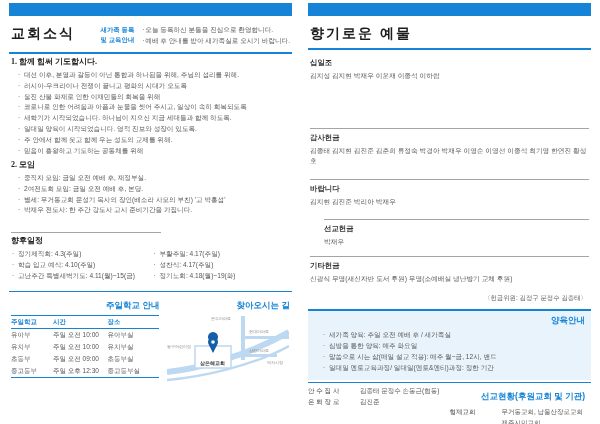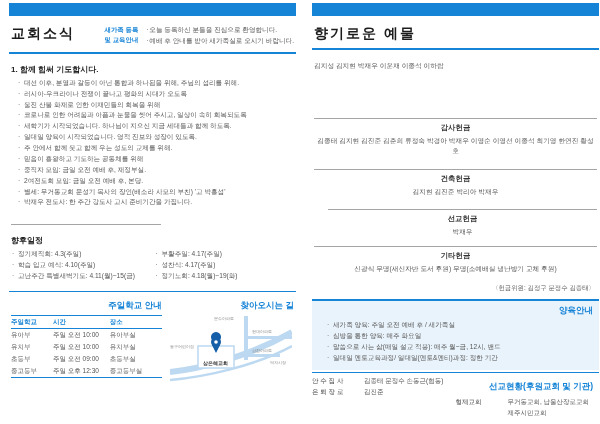--- a/index.html
+++ b/index.html
@@ -10,48 +10,48 @@
     --pin:#155fa8;
     --road:#bcd9f1;
     --rule-gray:#a5a5a5;
   }
   *{box-sizing:border-box;}
   html,body{margin:0;padding:0;}
   body{
     width:600px;height:424px;background:#ffffff;color:var(--body);
     font-family:"Liberation Sans","DejaVu Sans",sans-serif;overflow:hidden;
   }
-  .sheet{display:flex;gap:16px;padding:3px 1px 0 9px;height:424px;}
+  .sheet{display:flex;gap:16px;padding:3px 9px 0 9px;height:424px;}
   .page{flex:1;display:flex;flex-direction:column;min-width:0;}
   .topbar{height:13px;background:var(--accent);flex:none;}
   .header-row{display:flex;align-items:flex-start;margin:9px 2px 5px 2px;}
   .page-title{font-size:14px;font-weight:bold;color:var(--title);letter-spacing:2px;margin:0;}
   .newcomer{margin-left:auto;display:flex;gap:5px;font-size:6.4px;line-height:1.55;}
   .nc-label{color:var(--accent);font-weight:bold;white-space:nowrap;text-align:left;}
   .nc-bullets{color:#555;}
   .nc-bullets .li{padding-left:6px;}
   .rule-blue{height:2px;background:var(--accent);flex:none;}
   .rule-blue.thin{height:1.5px;}
-  .sec-title{font-size:8px;font-weight:bold;color:#222;margin:10px 2px 3px 2px;}
+  .sec-title{font-size:8px;font-weight:bold;color:#222;margin:2px 2px 3px 2px;font-family:Liberation Serif, serif;}
   .blue-title{font-size:8.5px;font-weight:bold;color:var(--accent);margin:6px 2px 3px 2px;text-align:right;}
   .li{font-size:6.6px;line-height:1.65;color:#555;padding-left:9px;position:relative;}
   .li::before{content:"·";position:absolute;left:3px;color:#777;}
   .indent{padding-left:6px;}
   .thin-rule{height:1px;background:var(--rule-gray);width:150px;margin:16px 0 0 2px;flex:none;}
   .upcoming-cols{display:flex;}
   .upcoming-cols .col{width:50%;}
   .bottom-cols{display:flex;margin-top:2px;}
   .bottom-cols .col-l{width:56%;padding-right:6px;}
   .bottom-cols .col-r{width:44%;}
   .ss-table{margin:3px 2px 0 2px;font-size:6.5px;border-top:1.5px solid var(--accent);border-bottom:1.5px solid var(--accent);}
   .ss-row{display:grid;grid-template-columns:42px 1fr 52px;line-height:1.85;color:#555;}
   .ss-head{color:var(--accent);font-weight:bold;border-bottom:1px solid var(--accent);}
   .map-wrap{margin-top:4px;}
   .off-sec{margin:0 2px;}
-  .off-sec.bordered{border-top:1px solid var(--rule-gray);padding-top:4px;text-align:center;}
+  .off-sec.bordered{border-top:1px solid var(--rule-gray);padding-top:4px;}
   .off-name{font-size:7.4px;font-weight:bold;color:#333;}
   .off-names{font-size:6.7px;line-height:1.6;color:#555;margin-top:3px;}
   .committee{font-size:6.4px;color:#555;text-align:right;margin:10px 4px 0 0;}
   .nurture-box{margin-top:6px;border-top:2px solid var(--accent);background:var(--light-bg);padding:4px 6px 6px 6px;}
   .nurture-box .blue-title{margin:0 0 3px 0;}
   .serve-cols{display:flex;margin-top:2px;border-top:1.5px solid var(--accent);padding-top:2px;}
   .serve-cols .scol{width:50%;padding-right:4px;}
   .kv-row{display:flex;font-size:6.5px;line-height:1.7;color:#555;}
   .kv-role{width:52px;flex:none;color:#444;}
   .kv-names{flex:1;min-width:0;}
@@ -88,20 +88,21 @@
         <div class="li">울진 산불 화재로 인한 이재민들의 회복을 위해</div>
         <div class="li">코로나로 인한 어려움과 아픔과 눈물을 씻어 주시고, 일상이 속히 회복되도록</div>
         <div class="li">새학기가 시작되었습니다. 하나님이 지으신 지금 세대들과 함께 하도록.</div>
         <div class="li">일대일 양육이 시작되었습니다. 영적 진보와 성장이 있도록.</div>
         <div class="li">주 안에서 함께 웃고 함께 우는 성도의 교제를 위해.</div>
         <div class="li">믿음이 흥왕하고 기도하는 공동체를 위해</div>
       </div>
     </div>
 
     <div>
+      <div class="sec-title">2. 모임</div>
       <div class="indent">
         <div class="li">중직자 모임: 금일 오전 예배 후, 재정부실.</div>
         <div class="li">2여전도회 모임: 금일 오전 예배 후, 본당.</div>
       </div>
     </div>
 
     <div>
       <div class="indent">
         <div class="li">별세: 무거동교회 문성기 목사의 장인(배소라 사모의 부친) '고 박홍섭'</div>
         <div class="li">박재우 전도사: 한 주간 강도사 고시 준비기간을 가집니다.</div>
@@ -191,30 +192,31 @@
 
   <div class="page">
     <div class="topbar"></div>
 
     <div class="header-row">
       <h1 class="page-title">향기로운 예물</h1>
     </div>
     <div class="rule-blue"></div>
 
     <div class="off-sec" style="margin-top:8px;">
+      <div class="off-name">십일조</div>
       <div class="off-names">김지성 김지현 박재우 이운재 이종석 이하람</div>
     </div>
 
     <div class="off-sec bordered" style="margin-top:46px;">
       <div class="off-name">감사헌금</div>
       <div class="off-names">김종태 김지현 김진준 김춘희 류정숙 박경아 박재우 이영순 이영선 이종석 최기영 한연진 황성호</div>
     </div>
 
     <div class="off-sec bordered" style="margin-top:12px;">
-      <div class="off-name">건축헌금</div>
+      <div class="off-name">바랍니다</div>
       <div class="off-names">김지현 김진준 박리아 박재우</div>
     </div>
 
     <div class="off-sec bordered" style="margin-top:11px;margin-left:16px;">
       <div class="off-name">선교헌금</div>
       <div class="off-names">박재우</div>
     </div>
 
     <div class="off-sec bordered" style="margin-top:8px;">
       <div class="off-name">기타헌금</div>

